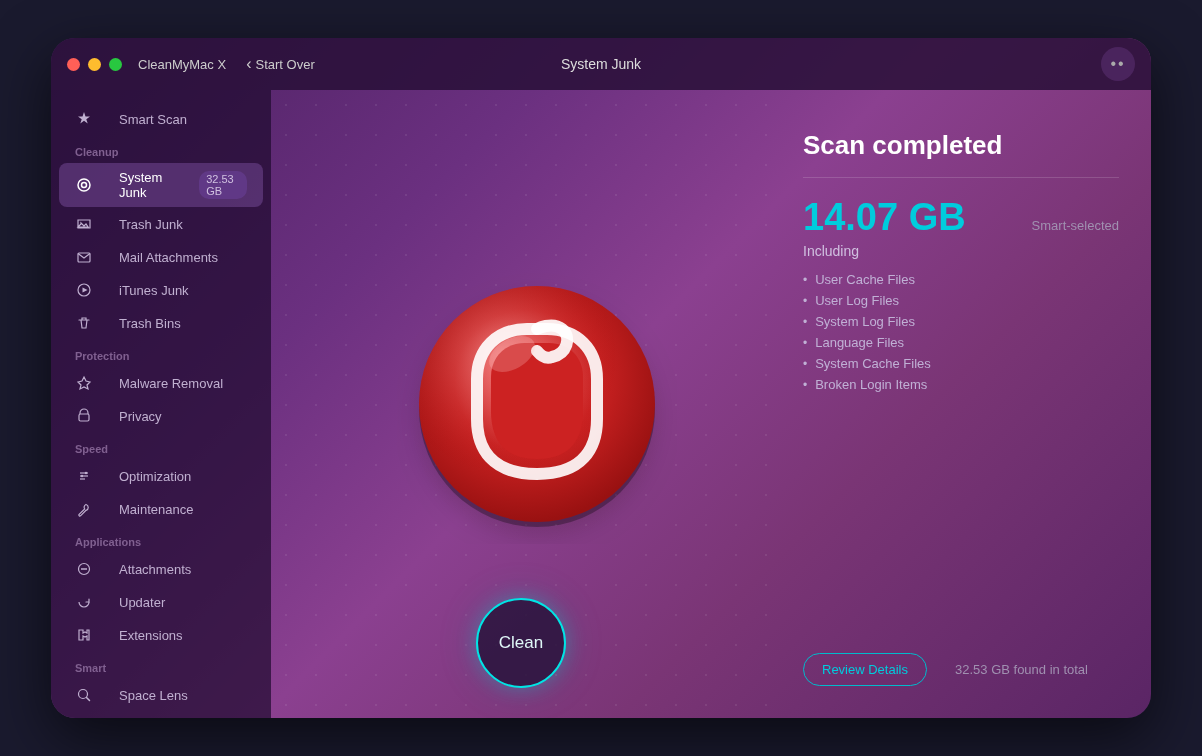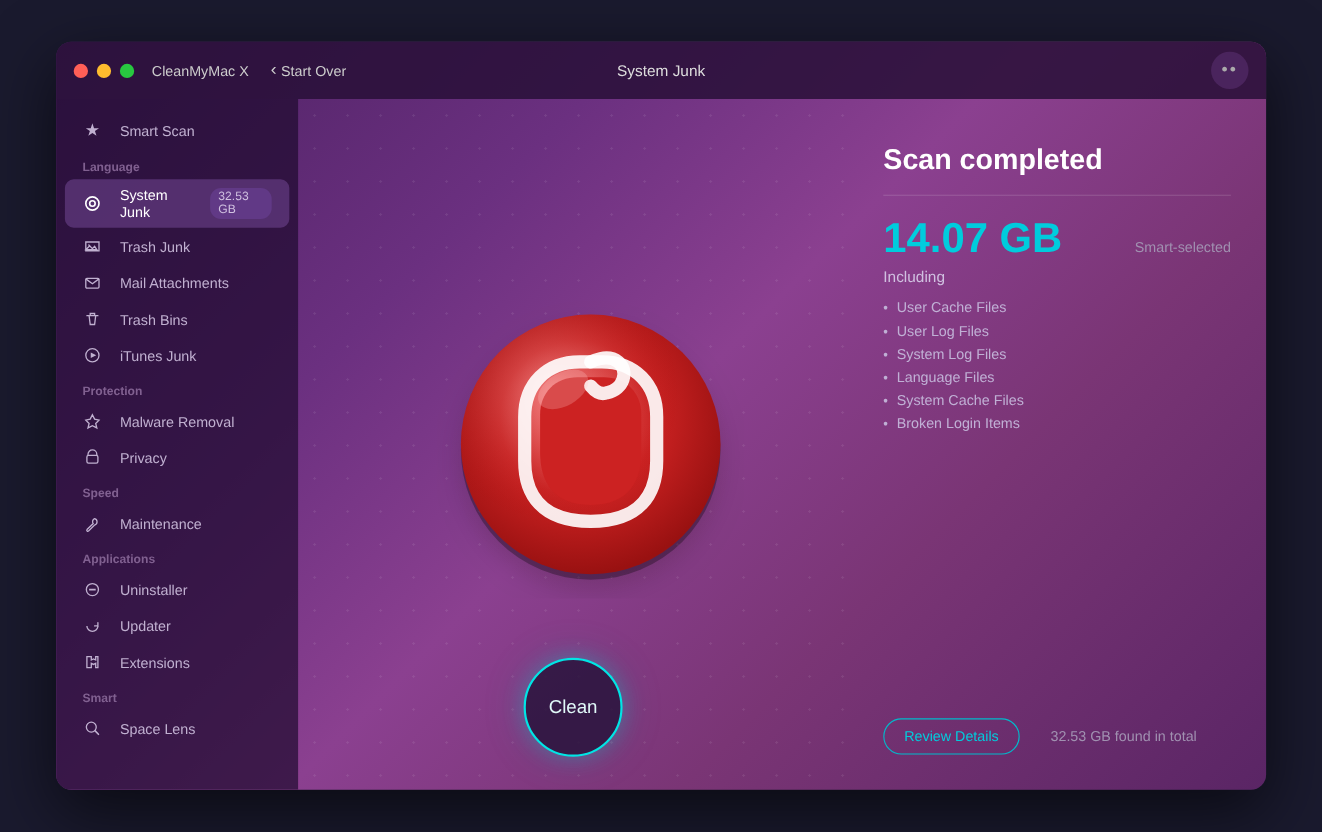--- a/index.html
+++ b/index.html
@@ -9,21 +9,21 @@
       background: #1a1a2e;
       display: flex;
       align-items: center;
       justify-content: center;
       font-family: -apple-system, BlinkMacSystemFont, 'Helvetica Neue', sans-serif;
     }
     .window {
       width: 1100px;
       height: 680px;
       background: linear-gradient(135deg, #4a2060 0%, #6b3080 30%, #8b4090 50%, #7a3575 70%, #5a2565 100%);
-      border-radius: 14px;
+      border-radius: 24px;
       overflow: hidden;
       display: flex;
       flex-direction: column;
       box-shadow: 0 20px 60px rgba(0,0,0,0.6);
       position: relative;
       justify-content: space-between;
     }
     
     .titlebar {
       height: 52px;
@@ -96,21 +96,21 @@
     .sidebar {
       width: 220px;
       background: rgba(30, 10, 45, 0.7);
       flex-shrink: 0;
       padding: 12px 0;
       overflow-y: auto;
     }
     .sidebar-item {
       display: flex;
       align-items: center;
-      gap: 16px;
+      gap: 26px;
       padding: 7px 16px;
       cursor: pointer;
       border-radius: 8px;
       margin: 1px 8px;
       color: #c0b0d0;
       font-size: 13px;
     }
     .sidebar-item.active {
       background: rgba(100, 60, 130, 0.7);
       color: #fff;
@@ -309,21 +309,21 @@
 
       <div class="sidebar-item">
         <span class="icon">
           <svg width="16" height="16" viewBox="0 0 16 16" fill="none">
             <path d="M8 1l1.5 4.5H14l-3.7 2.7 1.4 4.3L8 9.8l-3.7 2.7 1.4-4.3L2 5.5h4.5z" fill="#c0b0d0"></path>
           </svg>
         </span>
         <span>Smart Scan</span>
       </div>
 
-      <div class="sidebar-section">Language</div>
+      <div class="sidebar-section">Cleanup</div>
       <div class="sidebar-item active">
         <span class="icon">
           <svg width="16" height="16" viewBox="0 0 16 16" fill="none">
             <circle cx="8" cy="8" r="6" stroke="white" stroke-width="1.5"></circle>
             <circle cx="8" cy="8" r="2.5" stroke="white" stroke-width="1.5"></circle>
           </svg>
         </span>
         <span>System Junk</span>
         <span class="badge">32.53 GB</span>
       </div>
@@ -340,34 +340,34 @@
           <svg width="16" height="16" viewBox="0 0 16 16" fill="none">
             <rect x="2" y="4" width="12" height="9" rx="1" stroke="#c0b0d0" stroke-width="1.2"></rect>
             <path d="M2 4.5l6 4.5 6-4.5" stroke="#c0b0d0" stroke-width="1.2"></path>
           </svg>
         </span>
         <span>Mail Attachments</span>
       </div>
       <div class="sidebar-item">
         <span class="icon">
           <svg width="16" height="16" viewBox="0 0 16 16" fill="none">
-            <path d="M3 5h10M6 5V3h4v2M5 5l1 8h4l1-8" stroke="#c0b0d0" stroke-width="1.2" stroke-linecap="round"></path>
-          </svg>
-        </span>
-        <span>Trash Bins</span>
-      </div>
-      <div class="sidebar-item">
-        <span class="icon">
-          <svg width="16" height="16" viewBox="0 0 16 16" fill="none">
             <circle cx="8" cy="8" r="6" stroke="#c0b0d0" stroke-width="1.2"></circle>
             <path d="M6.5 5.5v5l5-2.5z" fill="#c0b0d0"></path>
           </svg>
         </span>
         <span>iTunes Junk</span>
       </div>
+      <div class="sidebar-item">
+        <span class="icon">
+          <svg width="16" height="16" viewBox="0 0 16 16" fill="none">
+            <path d="M3 5h10M6 5V3h4v2M5 5l1 8h4l1-8" stroke="#c0b0d0" stroke-width="1.2" stroke-linecap="round"></path>
+          </svg>
+        </span>
+        <span>Trash Bins</span>
+      </div>
 
       <div class="sidebar-section">Protection</div>
       <div class="sidebar-item">
         <span class="icon">
           <svg width="16" height="16" viewBox="0 0 16 16" fill="none">
             <path d="M8 2l2 4 4 1-3 3 1 4-4-2-4 2 1-4-3-3 4-1z" stroke="#c0b0d0" stroke-width="1.2" fill="none"></path>
           </svg>
         </span>
         <span>Malware Removal</span>
       </div>
@@ -378,35 +378,47 @@
             <rect x="3" y="6" width="10" height="7" rx="1.5" stroke="#c0b0d0" stroke-width="1.2"></rect>
           </svg>
         </span>
         <span>Privacy</span>
       </div>
 
       <div class="sidebar-section">Speed</div>
       <div class="sidebar-item">
         <span class="icon">
           <svg width="16" height="16" viewBox="0 0 16 16" fill="none">
+            <line x1="4" y1="8" x2="12" y2="8" stroke="#c0b0d0" stroke-width="1.2"></line>
+            <line x1="4" y1="5" x2="12" y2="5" stroke="#c0b0d0" stroke-width="1.2"></line>
+            <line x1="4" y1="11" x2="9" y2="11" stroke="#c0b0d0" stroke-width="1.2"></line>
+            <circle cx="6" cy="8" r="1.2" fill="#c0b0d0"></circle>
+            <circle cx="10" cy="5" r="1.2" fill="#c0b0d0"></circle>
+          </svg>
+        </span>
+        <span>Optimization</span>
+      </div>
+      <div class="sidebar-item">
+        <span class="icon">
+          <svg width="16" height="16" viewBox="0 0 16 16" fill="none">
             <path d="M10 3.5a3 3 0 010 5.8l-5.5 5.5a1 1 0 01-1.4-1.4L8.7 8a3 3 0 011.3-4.5z" stroke="#c0b0d0" stroke-width="1.2" fill="none"></path>
           </svg>
         </span>
         <span>Maintenance</span>
       </div>
 
       <div class="sidebar-section">Applications</div>
       <div class="sidebar-item">
         <span class="icon">
           <svg width="16" height="16" viewBox="0 0 16 16" fill="none">
             <circle cx="8" cy="8" r="5.5" stroke="#c0b0d0" stroke-width="1.2"></circle>
             <line x1="5" y1="8" x2="11" y2="8" stroke="#c0b0d0" stroke-width="1.5"></line>
           </svg>
         </span>
-        <span>Uninstaller</span>
+        <span>Attachments</span>
       </div>
       <div class="sidebar-item">
         <span class="icon">
           <svg width="16" height="16" viewBox="0 0 16 16" fill="none">
             <path d="M13 8A5 5 0 113 8" stroke="#c0b0d0" stroke-width="1.2"></path>
             <path d="M13 5v3h-3" stroke="#c0b0d0" stroke-width="1.2" stroke-linecap="round"></path>
           </svg>
         </span>
         <span>Updater</span>
       </div>

